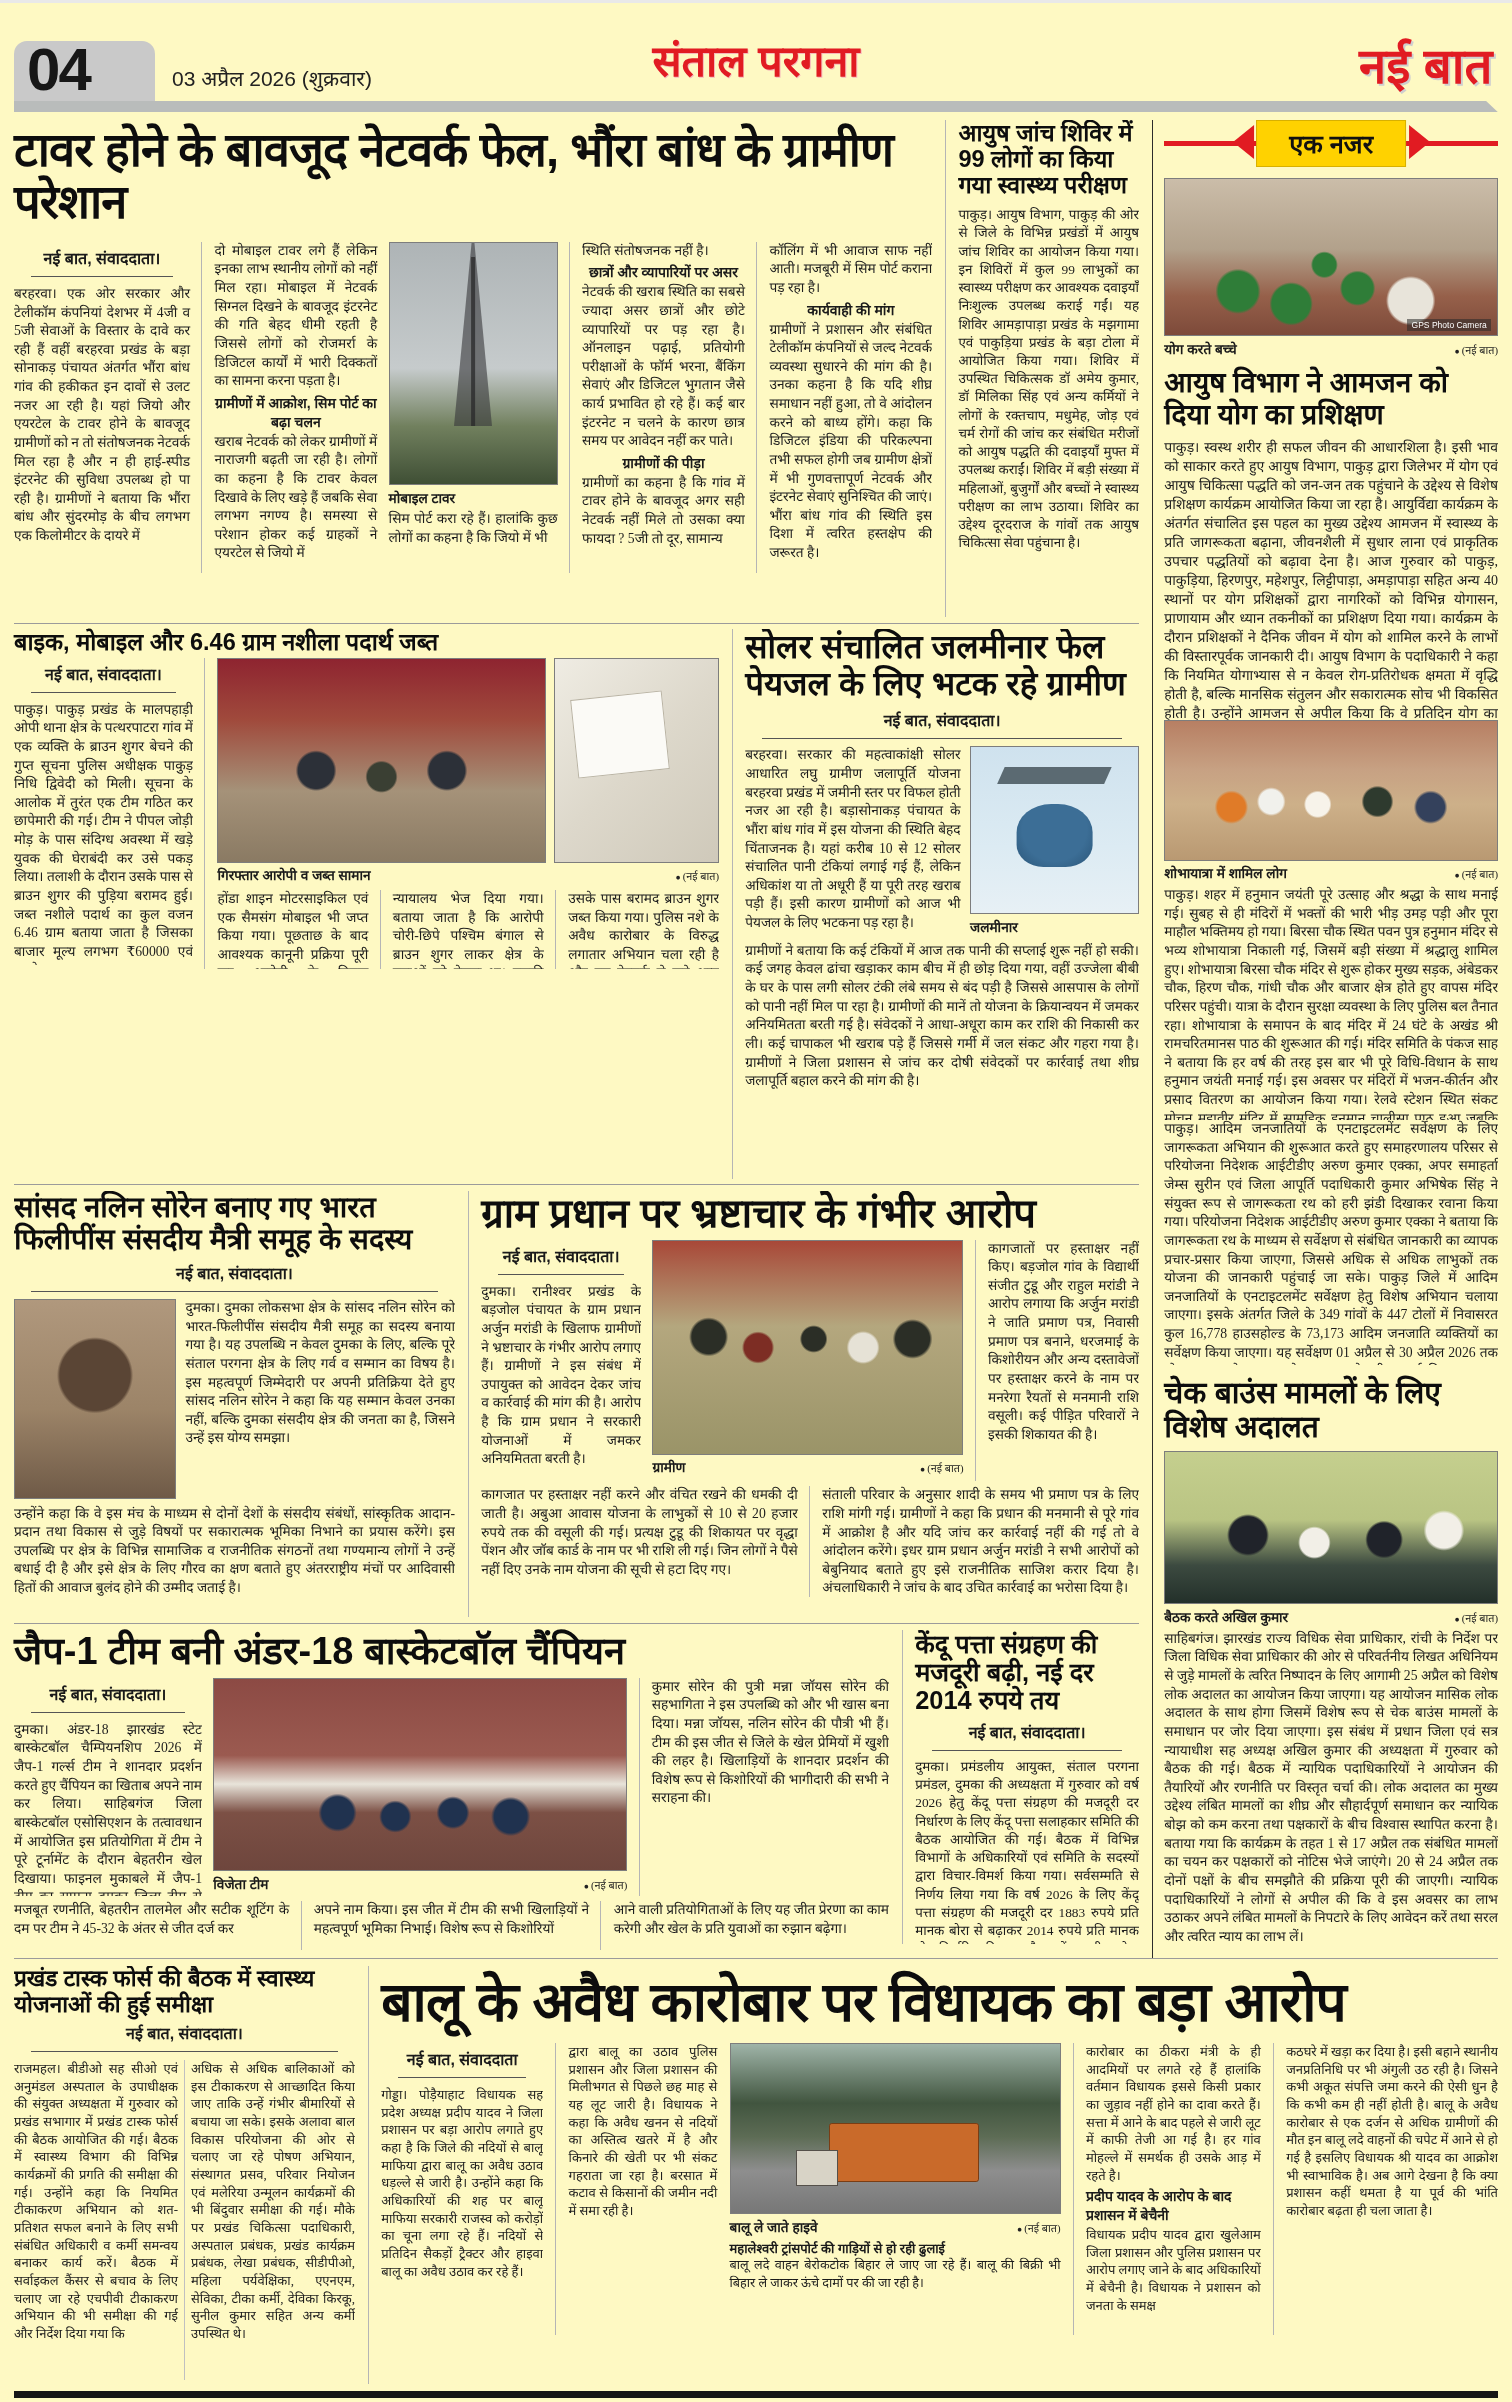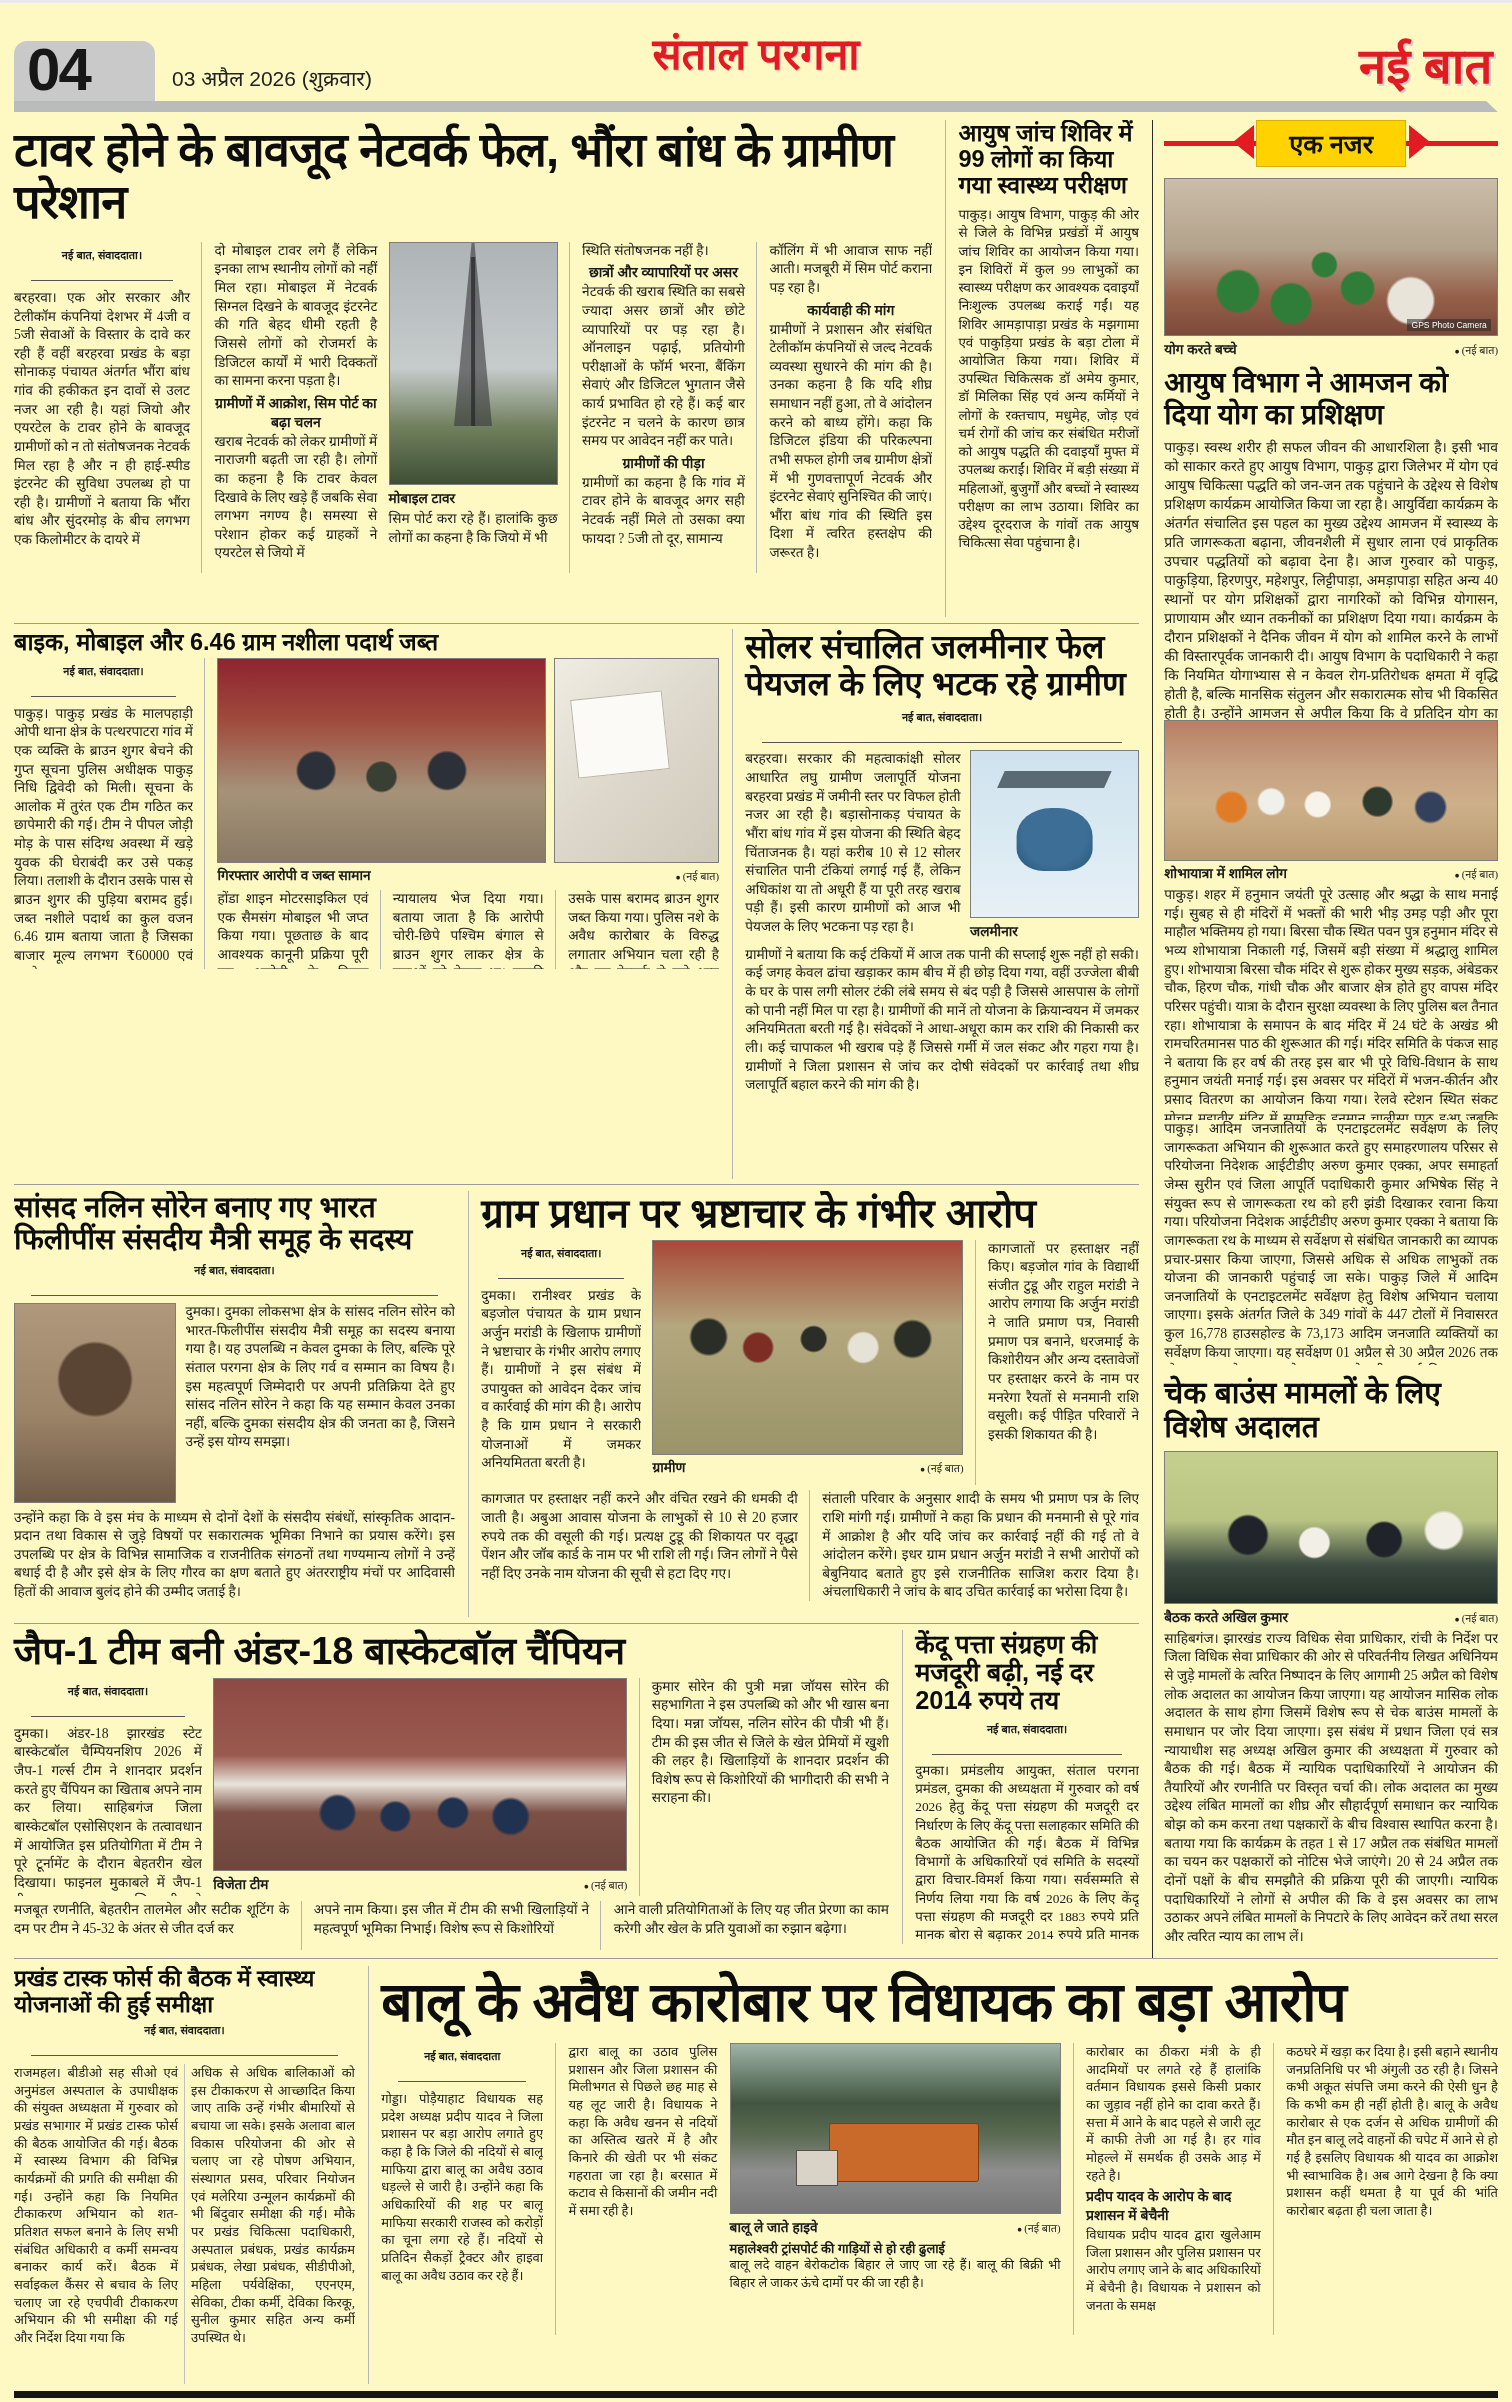--- a/index.html
+++ b/index.html
@@ -8,33 +8,33 @@
     width:1512px; height:2402px; background:#fef9c3; margin:3px auto; position:relative;
     padding:0 14px; overflow:hidden;
     font-family:"Liberation Serif","DejaVu Serif",serif; color:#1a1a1a;
   }
   
   .hdr { margin-top:38px; height:60px; display:flex; align-items:flex-end; position:relative; }
   .pgnum-wrap { position:relative; width:141px; height:60px; }
   .pgnum-bg { position:absolute; left:0; top:0; width:141px; height:60px; background:#c9c9c9; border-radius:13px 13px 0 0; }
   .pgnum { position:absolute; left:13px; top:-5.6px; font-family:"Liberation Sans","DejaVu Sans",sans-serif; font-weight:bold; font-size:60px; color:#171717; letter-spacing:-1.9px; }
   .hdr-date { font-family:"Liberation Sans","DejaVu Sans",sans-serif; font-size:21px; color:#222; margin:0 0 9.4px 17px; }
-  .hdr-section { position:absolute; left:0; right:0; bottom:19px; text-align:center; font-family:"Liberation Sans","DejaVu Sans",sans-serif; font-weight:bold; font-size:43px; color:#e11b22; text-shadow:0.9px 0.9px 0 #f6b9bb; }
+  .hdr-section { position:absolute; left:0; right:0; bottom:12px; text-align:center; font-family:"Liberation Sans","DejaVu Sans",sans-serif; font-weight:bold; font-size:43px; color:#e11b22; text-shadow:0.9px 0.9px 0 #f6b9bb; }
   .hdr-mast { position:absolute; right:5.6px; bottom:3.8px; font-family:"Liberation Sans","DejaVu Sans",sans-serif; font-weight:bold; font-size:49px; color:#e11b22; text-shadow:1.9px 1.9px 0 #cfcfcf; }
   .graybar { height:11.3px; background:#b9bcbb; margin-bottom:7.5px; clip-path:polygon(0 0,99.2% 0,100% 100%,0 100%); }
 
   
   .main { display:flex; gap:13px; }
   .leftwrap { width:1125px; display:flex; flex-direction:column; }
   .row { display:flex; gap:13px; border-bottom:0.9px solid #9b9b9b; padding-bottom:5.6px; margin-bottom:5.6px; }
   .vr { border-left:0.9px solid #b5b5b5; padding-left:12.2px; }
   h1,h2,h3 { font-family:"Liberation Sans","DejaVu Sans",sans-serif; color:#0d0d0d; line-height:1.12; font-weight:bold; }
   .body-txt { font-size:13.7px; line-height:1.36; text-align:justify; color:#1c1c1c; }
   .subhead { font-weight:bold; text-align:center; font-size:14px; margin:1.9px 0; font-family:"Liberation Sans","DejaVu Sans",sans-serif; }
-  .byline { text-align:center; font-weight:bold; font-size:11px; padding-bottom:18px; border-bottom:0.9px solid #555; margin:5.6px 17px 7.5px; font-family:"Liberation Sans","DejaVu Sans",sans-serif; }
+  .byline { text-align:center; font-weight:bold; font-size:16px; padding-bottom:7px; border-bottom:0.9px solid #555; margin:5.6px 17px 7.5px; font-family:"Liberation Sans","DejaVu Sans",sans-serif; }
   .caption-row { display:flex; justify-content:space-between; align-items:baseline; margin-top:2.8px; }
   .caption { font-weight:bold; font-size:13.7px; font-family:"Liberation Sans","DejaVu Sans",sans-serif; }
   .credit { font-size:10.8px; color:#222; white-space:nowrap; }
   .credit::before { content:"● "; font-size:8.5px; }
   .fill { overflow:hidden; }
 
   
   .ph { position:relative; border:0.9px solid #7d7d7d; background:#c9c9c9; overflow:hidden; }
   .ph-tower { background:linear-gradient(180deg,#aeb4b6 0%,#c6cbcc 52%,#71805e 76%,#3f4f35 100%); }
   .ph-tower::before { content:""; position:absolute; left:50%; bottom:24%; transform:translateX(-50%); width:0; height:0; border-left:19px solid transparent; border-right:19px solid transparent; border-bottom:198px solid rgba(55,55,58,.6); }

